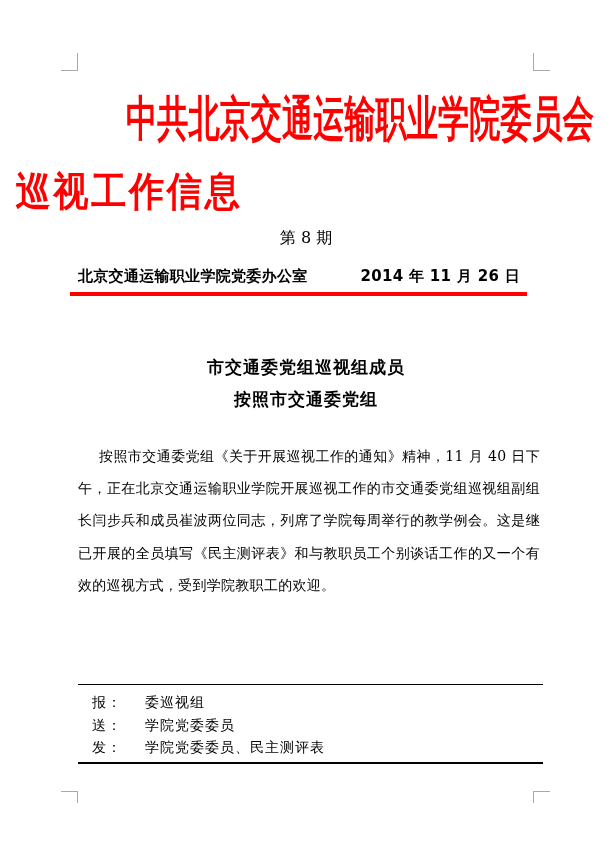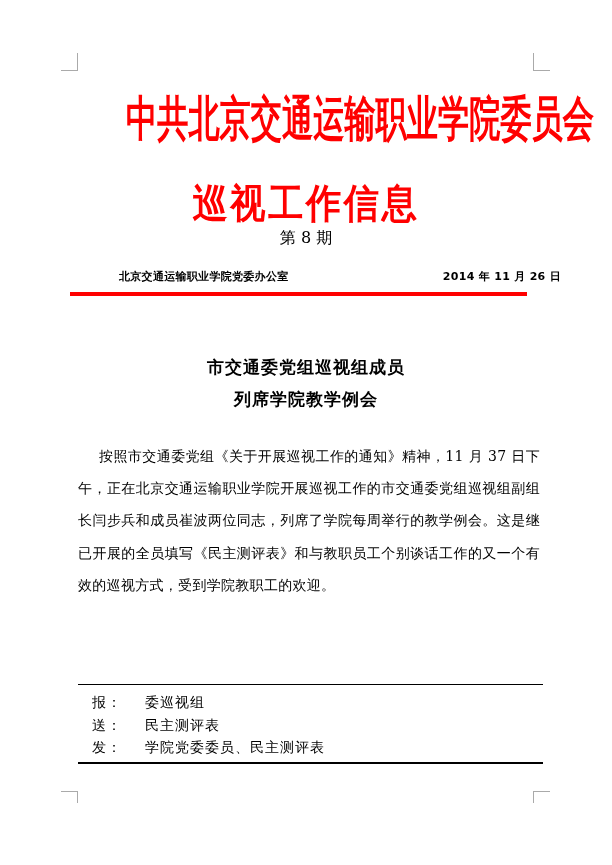--- a/index.html
+++ b/index.html
@@ -19,36 +19,36 @@
   .crop.br{left:533px;top:791px;height:11px;border-left:1px solid #aaa;border-top:1px solid #aaa;}
 
   .org-title{
     position:absolute;left:0;top:90px;width:612px;height:56px;
     text-align:center;line-height:56px;white-space:nowrap;
     font-size:48px;font-weight:bold;color:#ff0000;
   }
   .org-title .squeeze{display:inline-block;transform:scaleX(0.65);transform-origin:50% 50%;}
 
   .doc-title{
-    position:absolute;left:0;top:180px;width:612px;height:46px;
-    text-align:center;line-height:46px;white-space:nowrap;
+    position:absolute;left:0;top:168px;width:612px;height:46px;
+    line-height:46px;white-space:nowrap;
     font-size:40px;font-weight:bold;color:#ff0000;letter-spacing:3px;
   }
   .doc-title .squeeze{display:inline-block;transform:scaleX(0.88);transform-origin:50% 50%;}
 
   .issue{
     position:absolute;left:0;top:228px;width:612px;
     text-align:center;font-size:16px;line-height:20px;color:#000;
   }
 
   .pub-row{
     position:absolute;left:78px;top:265px;width:442px;height:22px;
     display:flex;justify-content:space-between;align-items:center;
     font-family:"DejaVu Sans","Liberation Sans",sans-serif;
-    font-size:11px;font-weight:bold;letter-spacing:0.3px;white-space:nowrap;margin-left:41px;
+    font-size:15px;font-weight:bold;letter-spacing:0.3px;white-space:nowrap;
   }
 
   .red-rule{
     position:absolute;left:70px;top:292px;width:457px;height:4px;
     background:#ff0000;
   }
 
   .article-heading{
     position:absolute;left:0;top:351px;width:612px;
     text-align:center;font-size:17px;font-weight:bold;
@@ -93,33 +93,33 @@
 
   <div class="pub-row">
     <span>北京交通运输职业学院党委办公室</span>
     <span>2014 年 11 月 26 日</span>
   </div>
 
   <div class="red-rule"></div>
 
   <div class="article-heading">
     <div>市交通委党组巡视组成员</div>
-    <div>列席学院教学例会</div>
+    <div>按照市交通委党组</div>
   </div>
 
-  <div class="article-body">按照市交通委党组《关于开展巡视工作的通知》精神，11 月 37 日下午，正在北京交通运输职业学院开展巡视工作的市交通委党组巡视组副组长闫步兵和成员崔波两位同志，列席了学院每周举行的教学例会。这是继已开展的全员填写《民主测评表》和与教职员工个别谈话工作的又一个有效的巡视方式，受到学院教职工的欢迎。</div>
+  <div class="article-body">按照市交通委党组《关于开展巡视工作的通知》精神，11 月 40 日下午，正在北京交通运输职业学院开展巡视工作的市交通委党组巡视组副组长闫步兵和成员崔波两位同志，列席了学院每周举行的教学例会。这是继已开展的全员填写《民主测评表》和与教职员工个别谈话工作的又一个有效的巡视方式，受到学院教职工的欢迎。</div>
 
   <div class="dist-rule-top"></div>
 
   <div class="dist-rows">
     <div class="dist-row">
       <span class="dist-label">报：</span><span class="dist-value">委巡视组</span>
     </div>
     <div class="dist-row">
-      <span class="dist-label">送：</span><span class="dist-value">民主测评表</span>
+      <span class="dist-label">送：</span><span class="dist-value">学院党委委员</span>
     </div>
     <div class="dist-row">
       <span class="dist-label">发：</span><span class="dist-value">学院党委委员、民主测评表</span>
     </div>
   </div>
 
   <div class="dist-rule-bottom"></div>
 
 </div>
 

